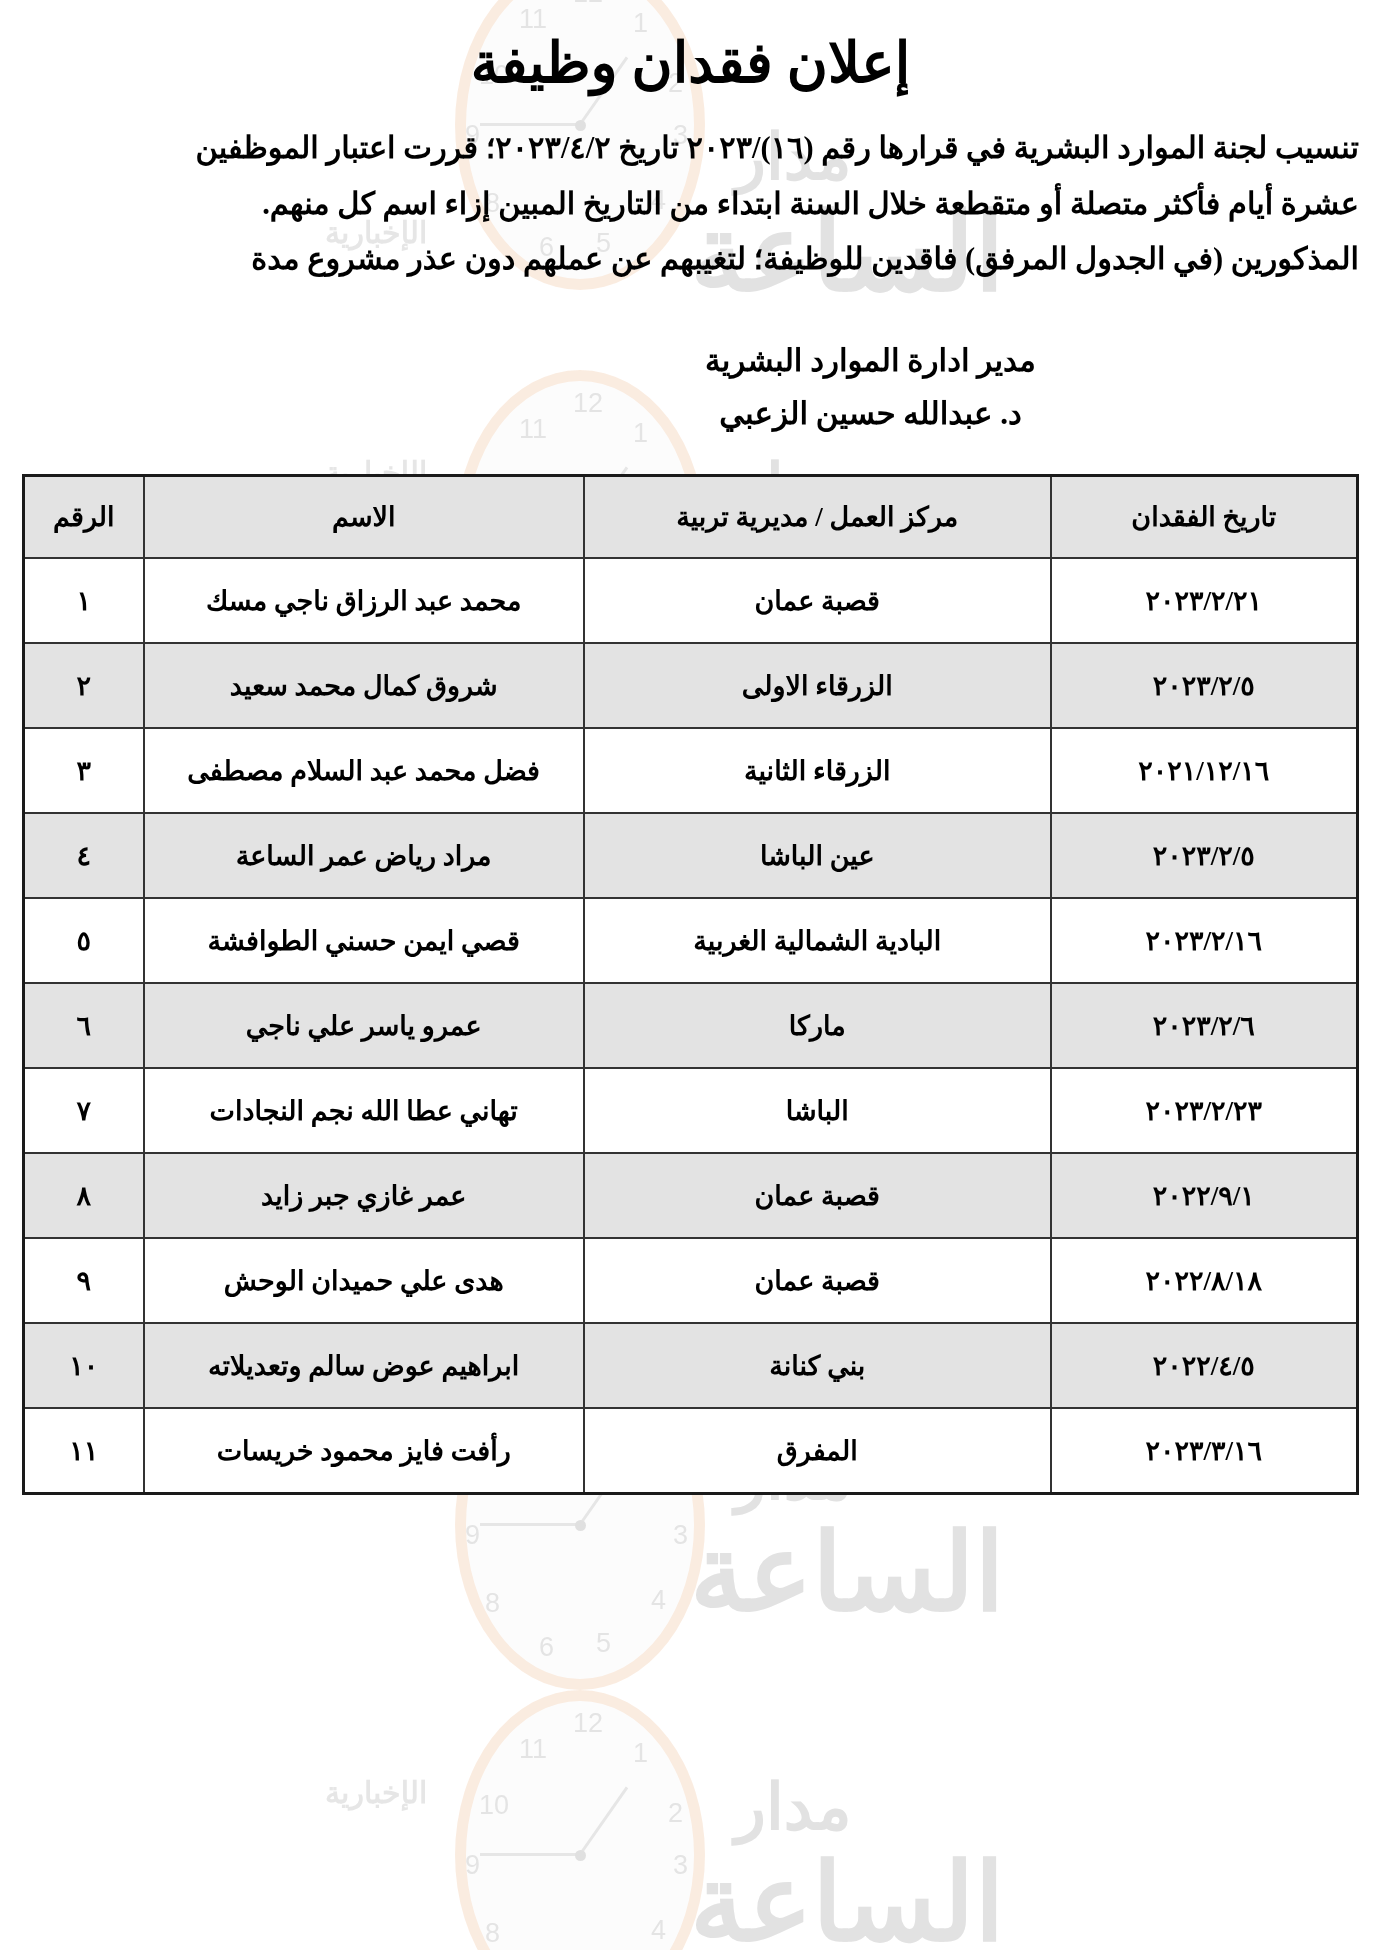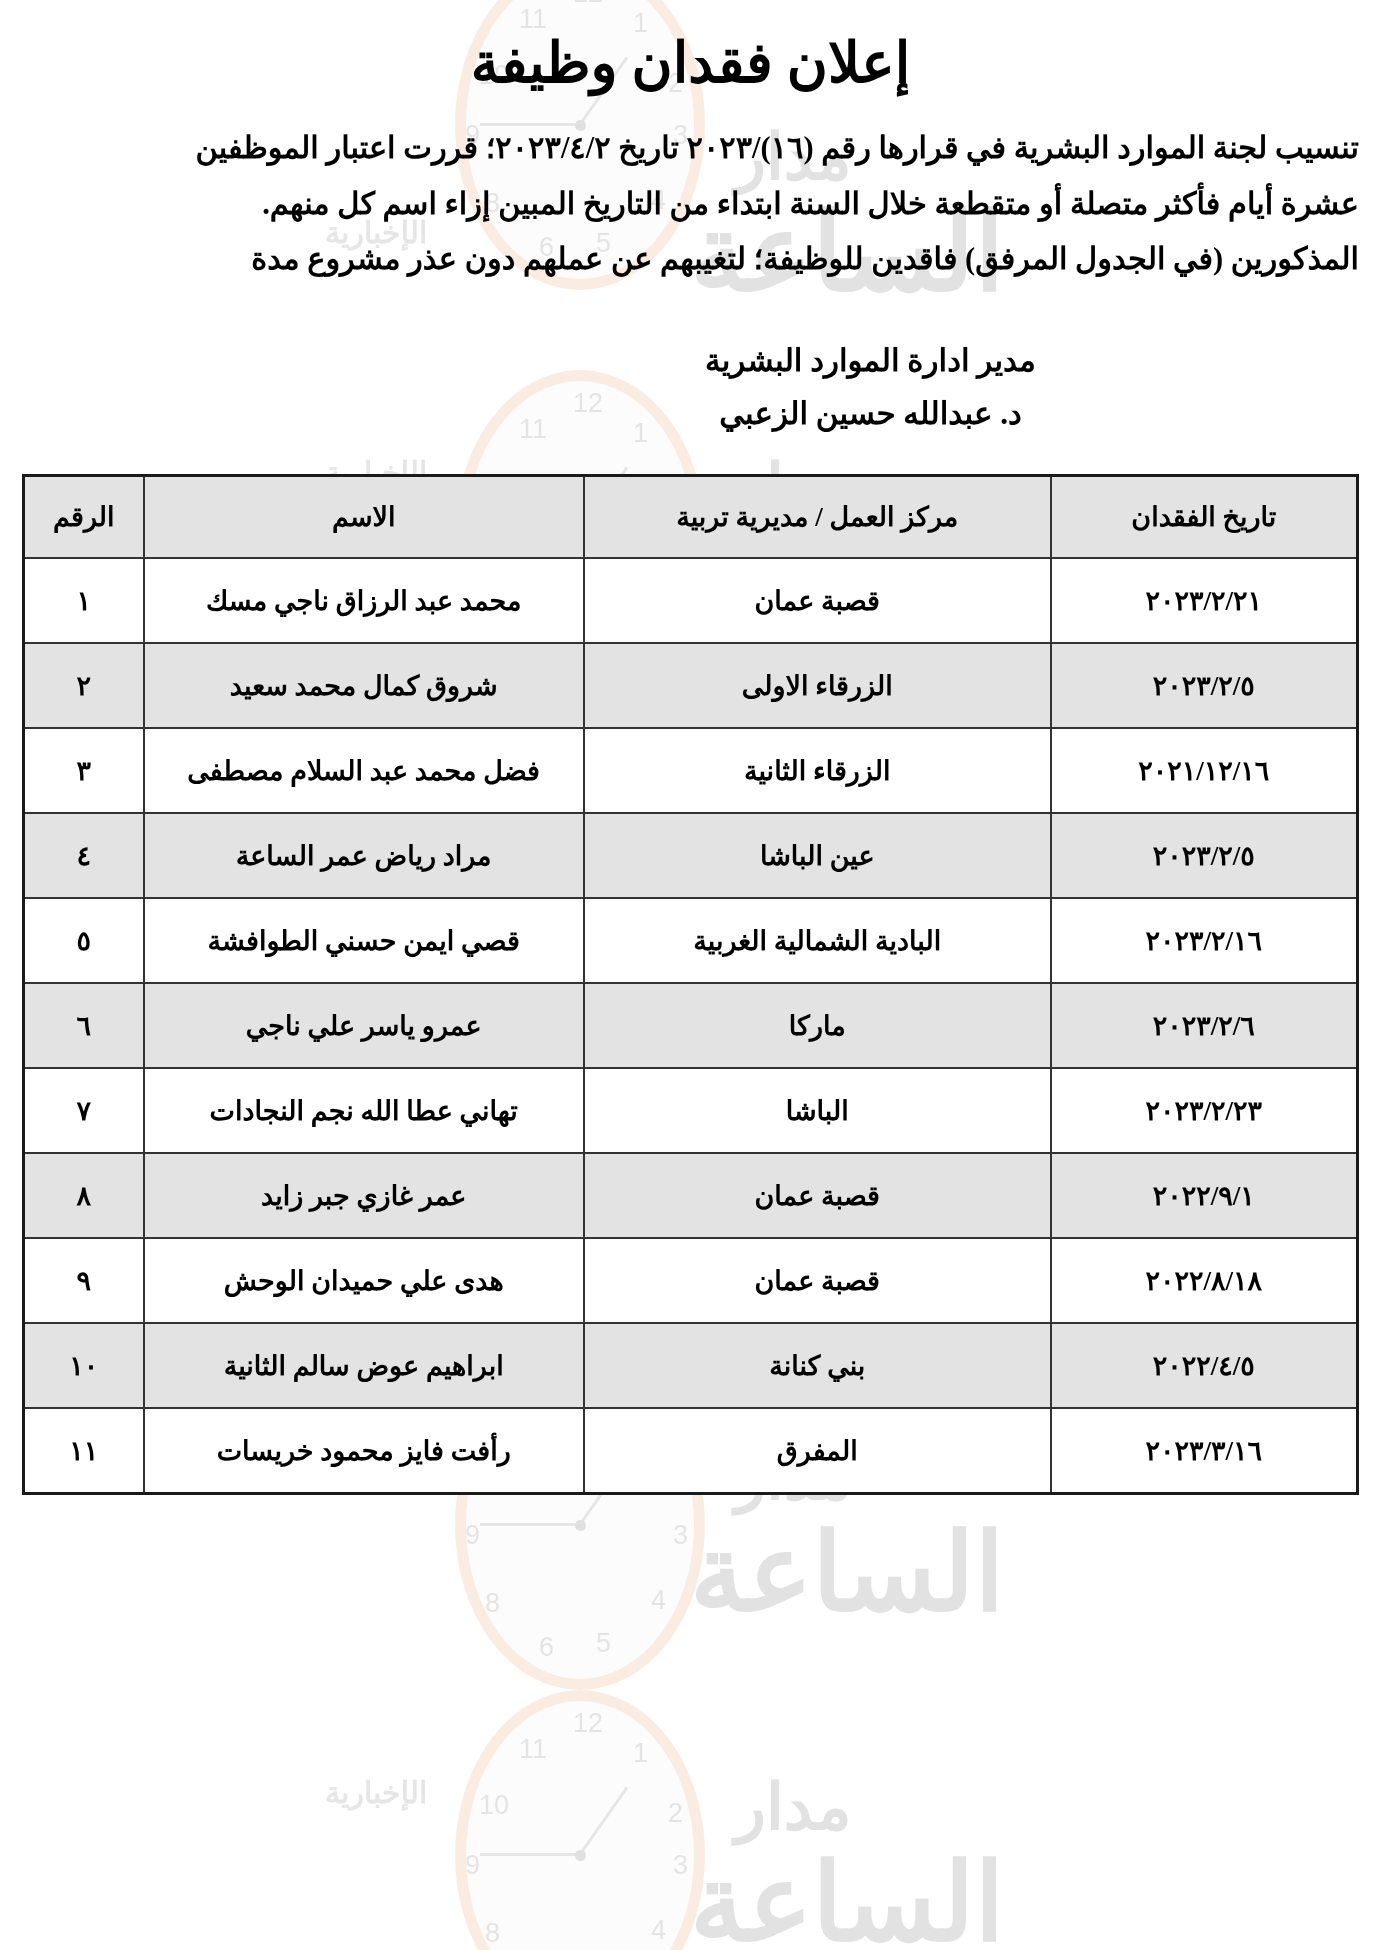--- a/index.html
+++ b/index.html
@@ -360,21 +360,21 @@
         </tr>
         <tr>
           <td class="cell-date">٢٠٢٢/٨/١٨</td>
           <td class="cell-center">قصبة عمان</td>
           <td class="cell-name">هدى علي حميدان الوحش</td>
           <td class="cell-num">٩</td>
         </tr>
         <tr>
           <td class="cell-date">٢٠٢٢/٤/٥</td>
           <td class="cell-center">بني كنانة</td>
-          <td class="cell-name">ابراهيم عوض سالم الثانية</td>
+          <td class="cell-name">ابراهيم عوض سالم وتعديلاته</td>
           <td class="cell-num">١٠</td>
         </tr>
         <tr>
           <td class="cell-date">٢٠٢٣/٣/١٦</td>
           <td class="cell-center">المفرق</td>
           <td class="cell-name">رأفت فايز محمود خريسات</td>
           <td class="cell-num">١١</td>
         </tr>
       </tbody>
     </table>

